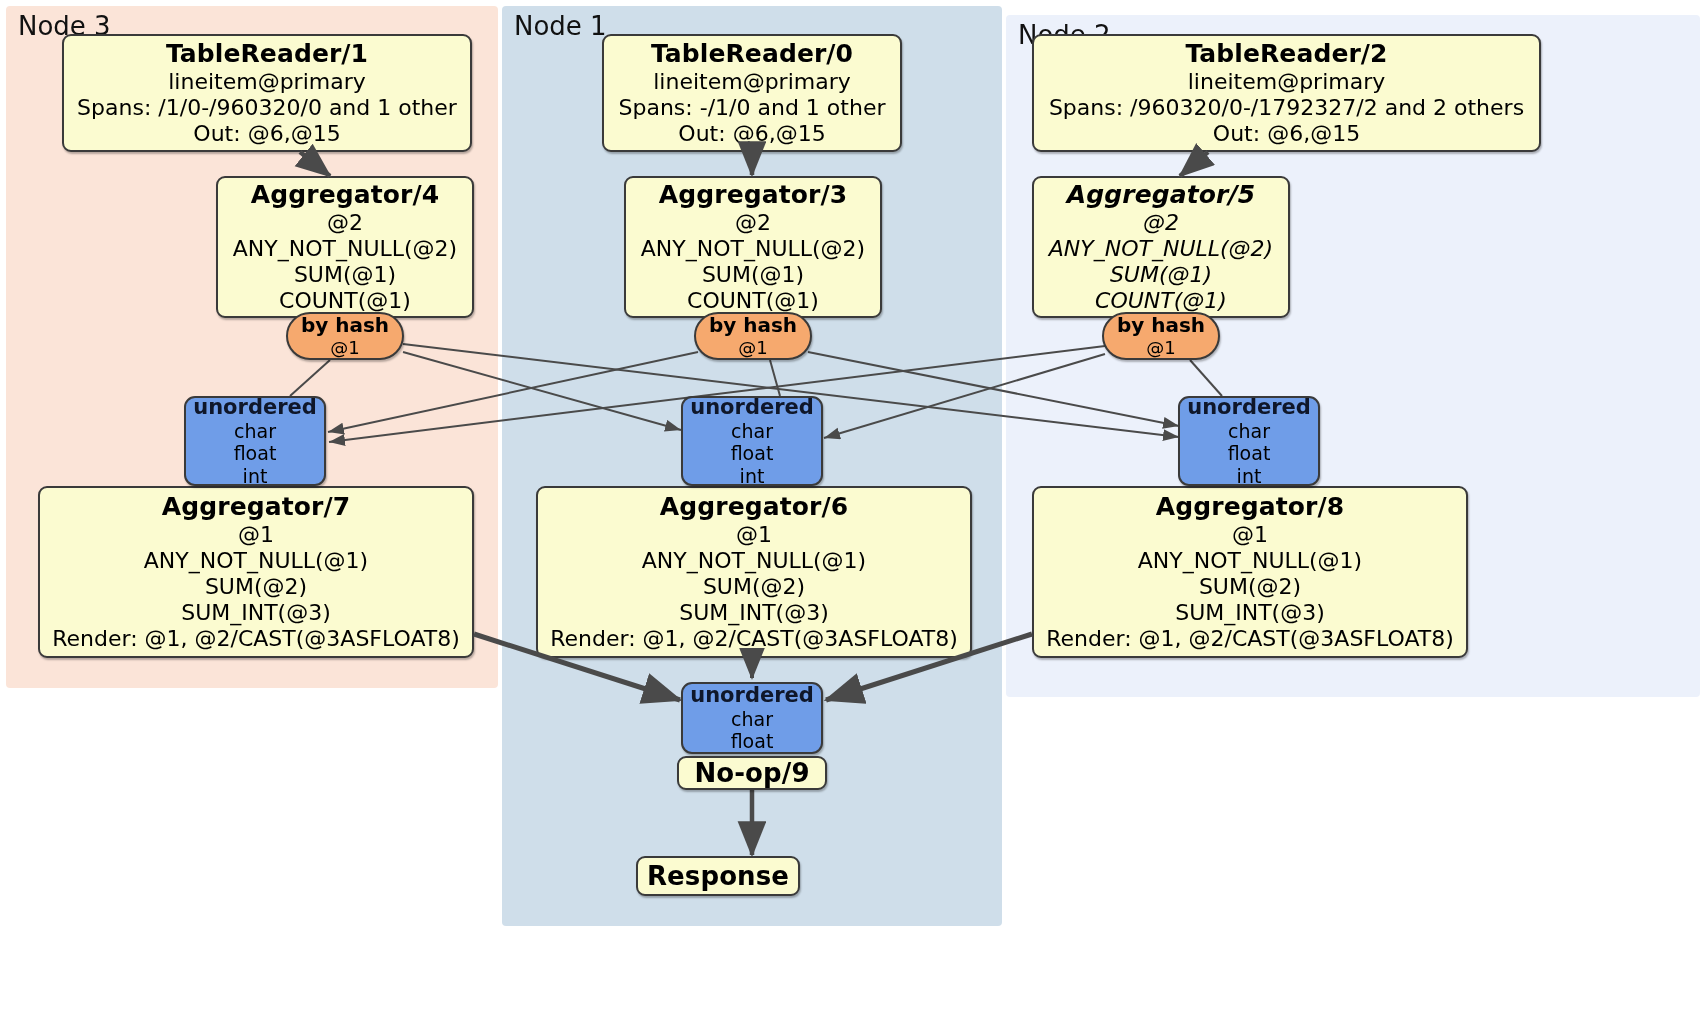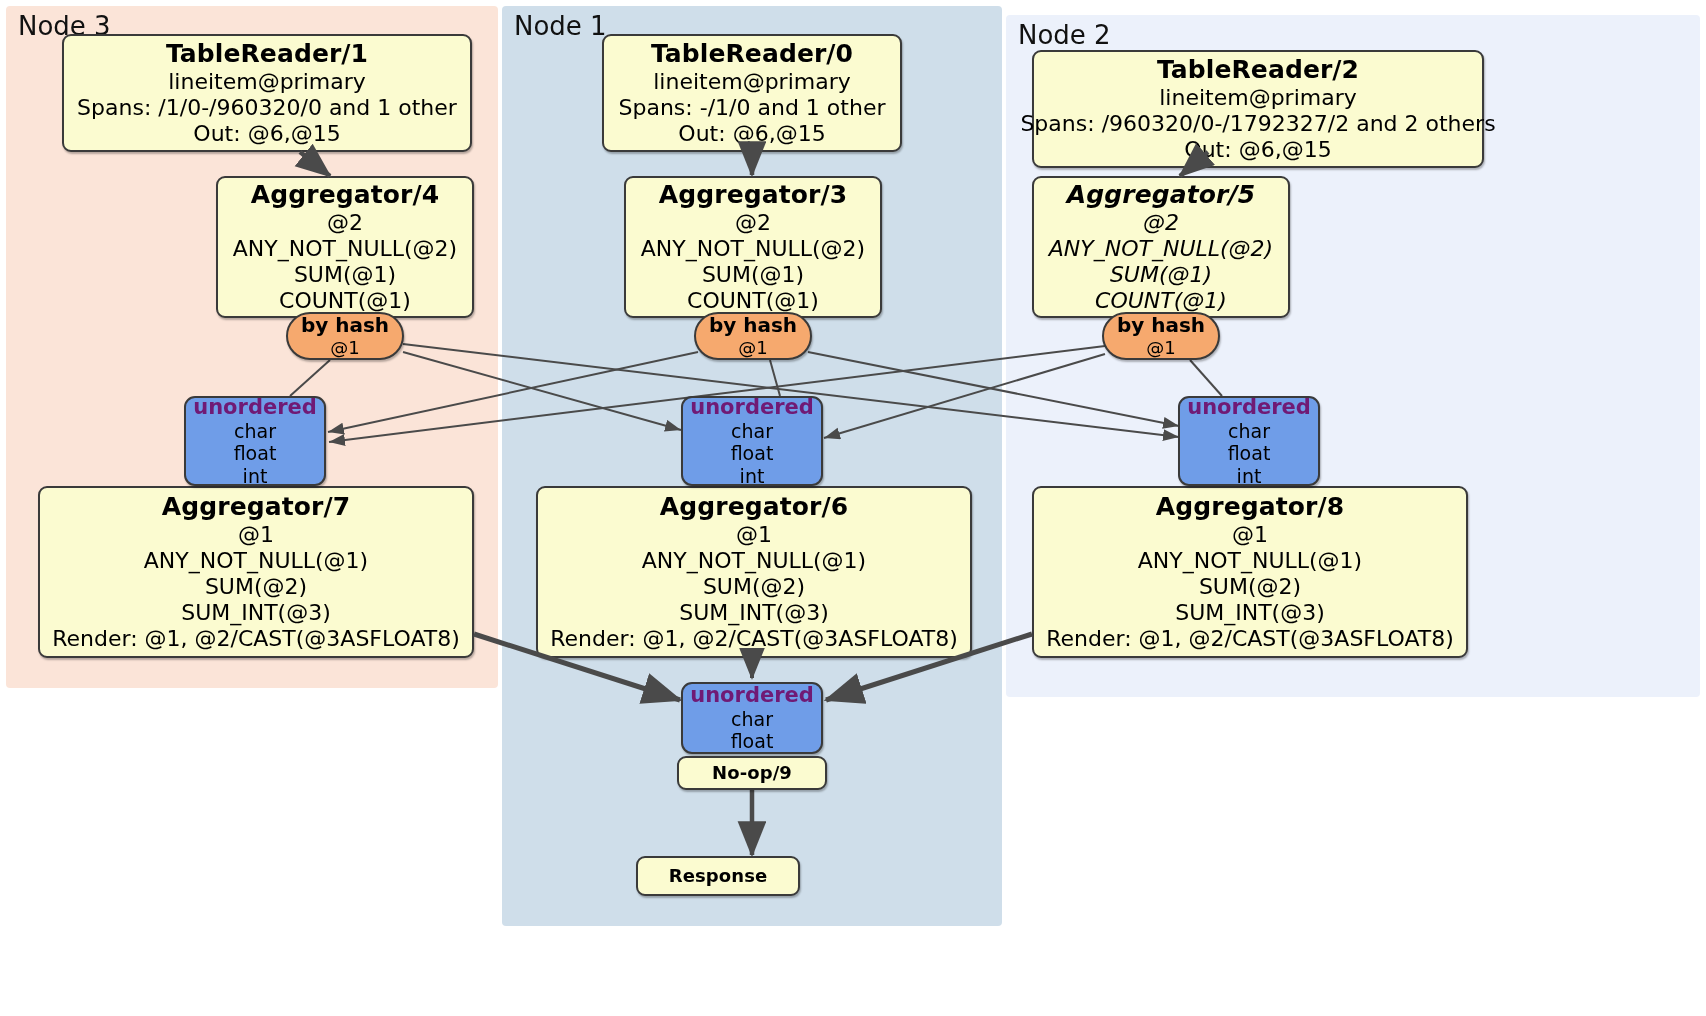--- a/index.html
+++ b/index.html
@@ -39,24 +39,24 @@
     padding:2px 10px;
   }
   .router .title{font-weight:bold;font-size:20px;color:#000;}
   .router .line{font-size:18px;color:#000;}
 
   .sync{
     background:#6f9de8;border-radius:11px;
     box-shadow:1px 2px 2px rgba(0,0,0,.28);
     padding:3px 10px;
   }
-  .sync .title{font-weight:bold;font-size:21px;color:#701a75;}
+  .sync .title{font-weight:bold;font-size:21px;color:#0f172a;}
   .sync .line{font-size:19px;color:#000;}
 
-  .small-proc .title{font-size:18px;}
+  .small-proc .title{font-size:26px;}
 
   
   .layer-back{z-index:2;}
   .layer-front{z-index:6;}
   svg#edges{position:absolute;left:0;top:0;width:1706px;height:1016px;z-index:3;pointer-events:none;}
   svg#edges-top{position:absolute;left:0;top:0;width:1706px;height:1016px;z-index:5;pointer-events:none;}
 </style>
 </head>
 <body>
 
@@ -113,21 +113,21 @@
     <div class="line">Out: @6,@15</div>
   </div>
 
   <div class="box proc layer-back" style="left:602px;top:34px;width:300px;height:118px;">
     <div class="title">TableReader/0</div>
     <div class="line">lineitem@primary</div>
     <div class="line">Spans: -/1/0 and 1 other</div>
     <div class="line">Out: @6,@15</div>
   </div>
 
-  <div class="box proc layer-back" style="left:1032px;top:34px;width:452px;height:118px;margin-top:16px;">
+  <div class="box proc layer-back" style="left:1032px;top:34px;width:509px;height:118px;">
     <div class="title">TableReader/2</div>
     <div class="line">lineitem@primary</div>
     <div class="line">Spans: /960320/0-/1792327/2 and 2 others</div>
     <div class="line">Out: @6,@15</div>
   </div>
 
   <div class="box proc layer-back" style="left:216px;top:176px;width:258px;height:142px;">
     <div class="title">Aggregator/4</div>
     <div class="line">@2</div>
     <div class="line">ANY_NOT_NULL(@2)</div>

